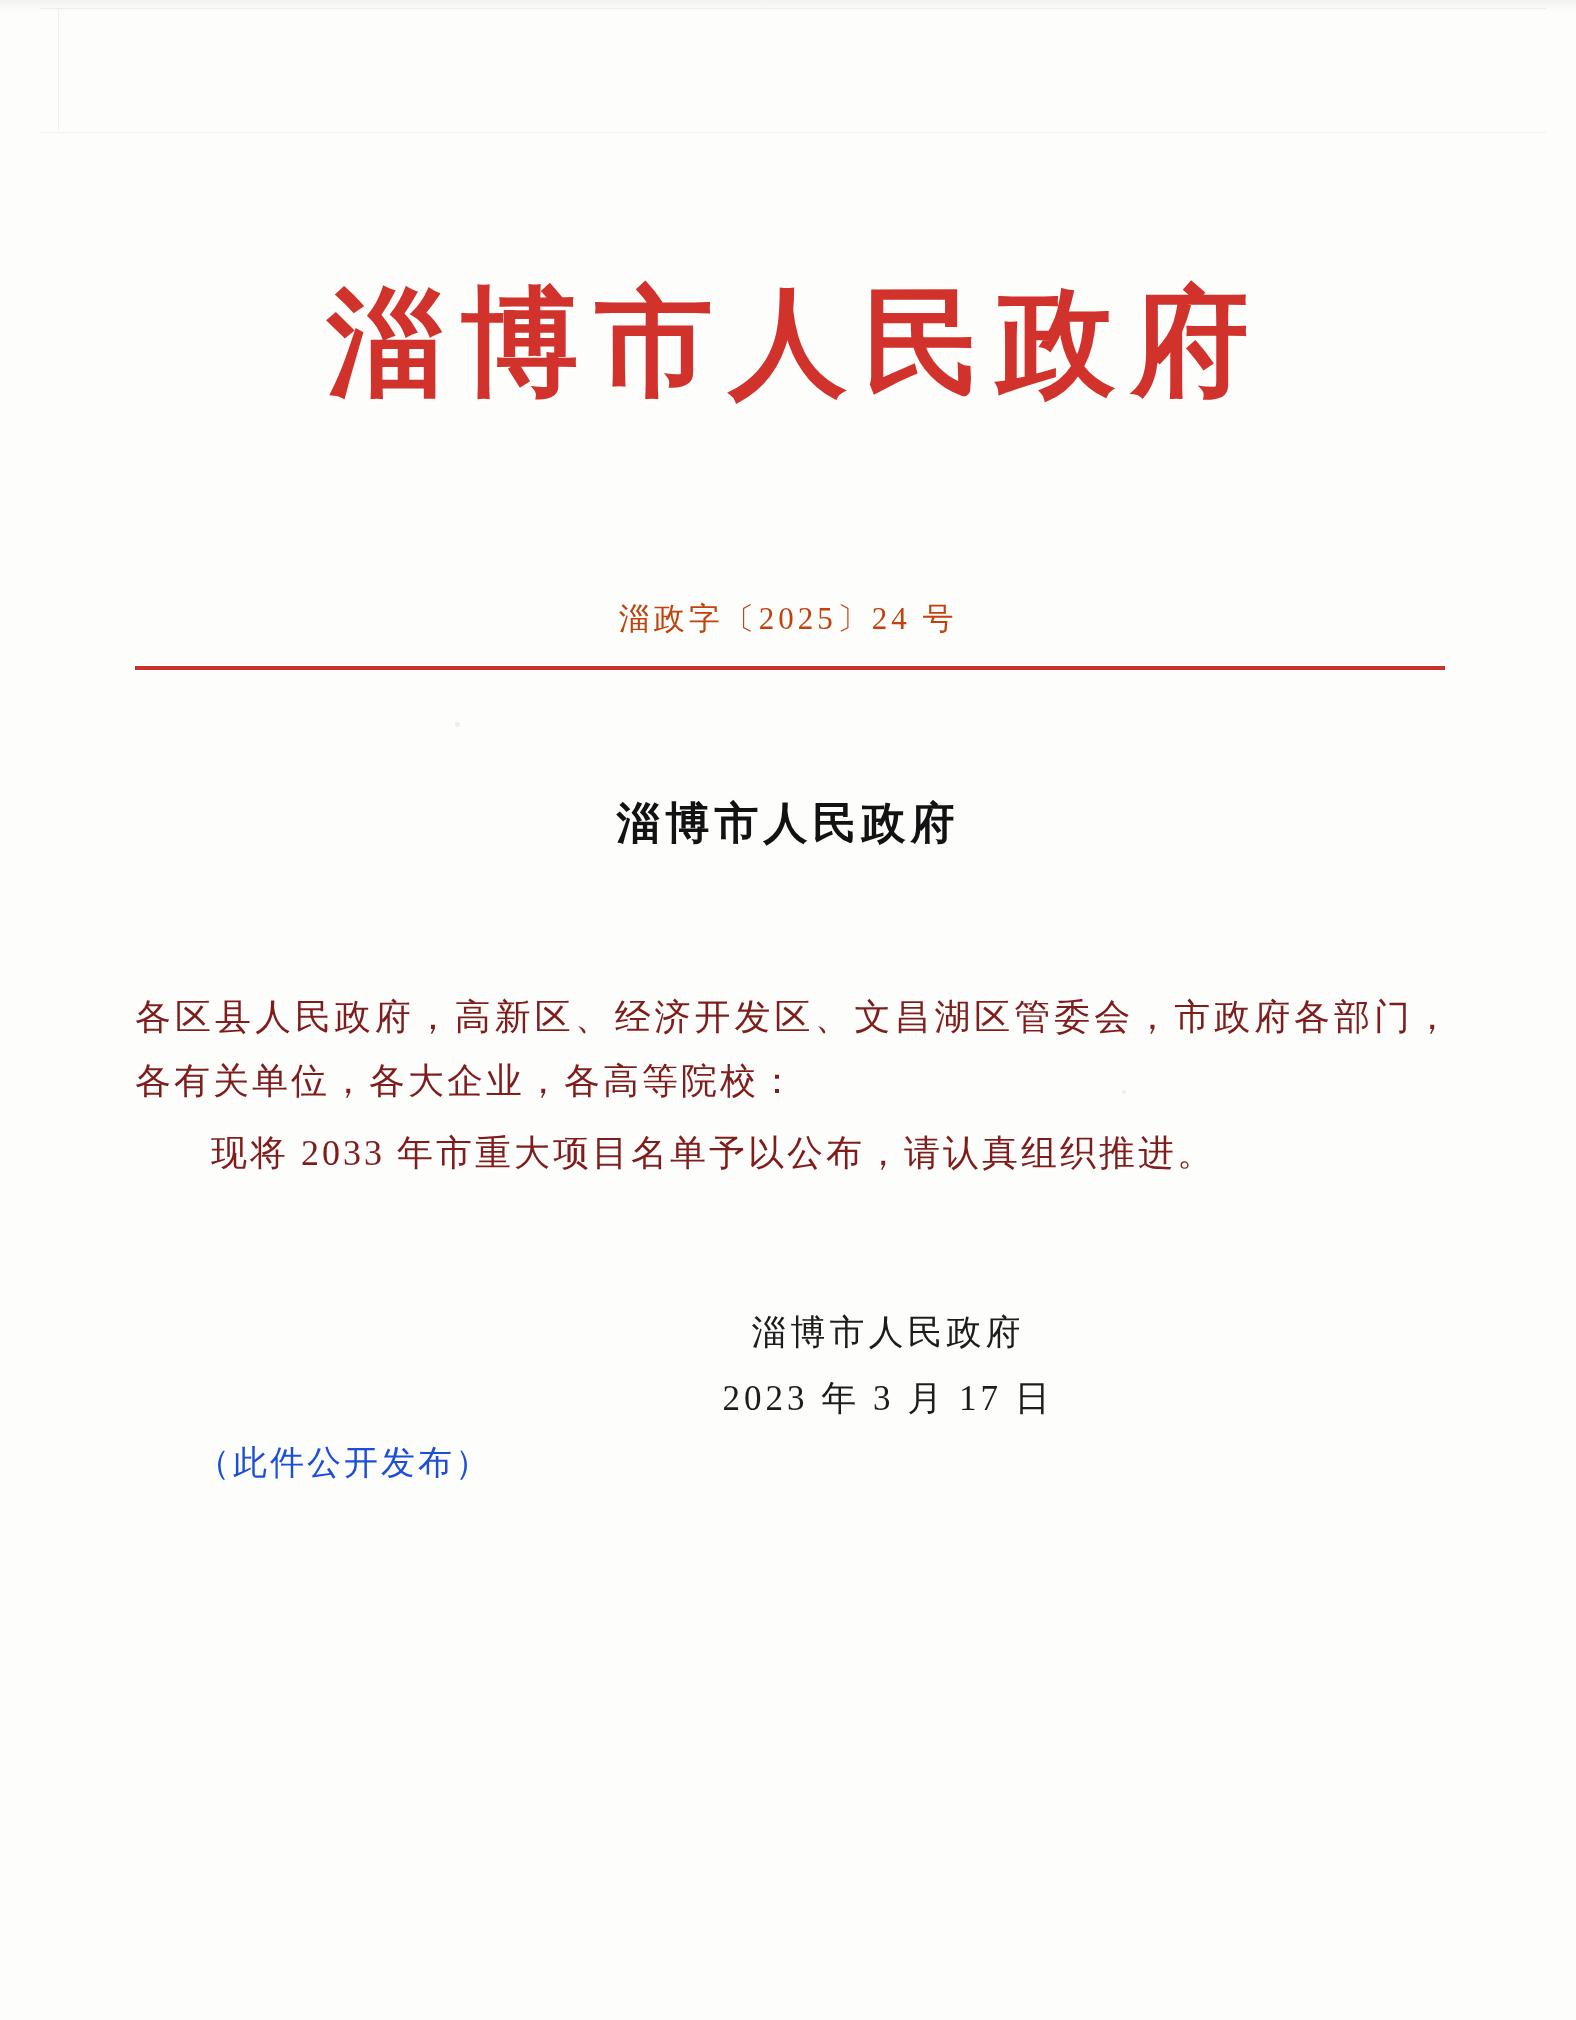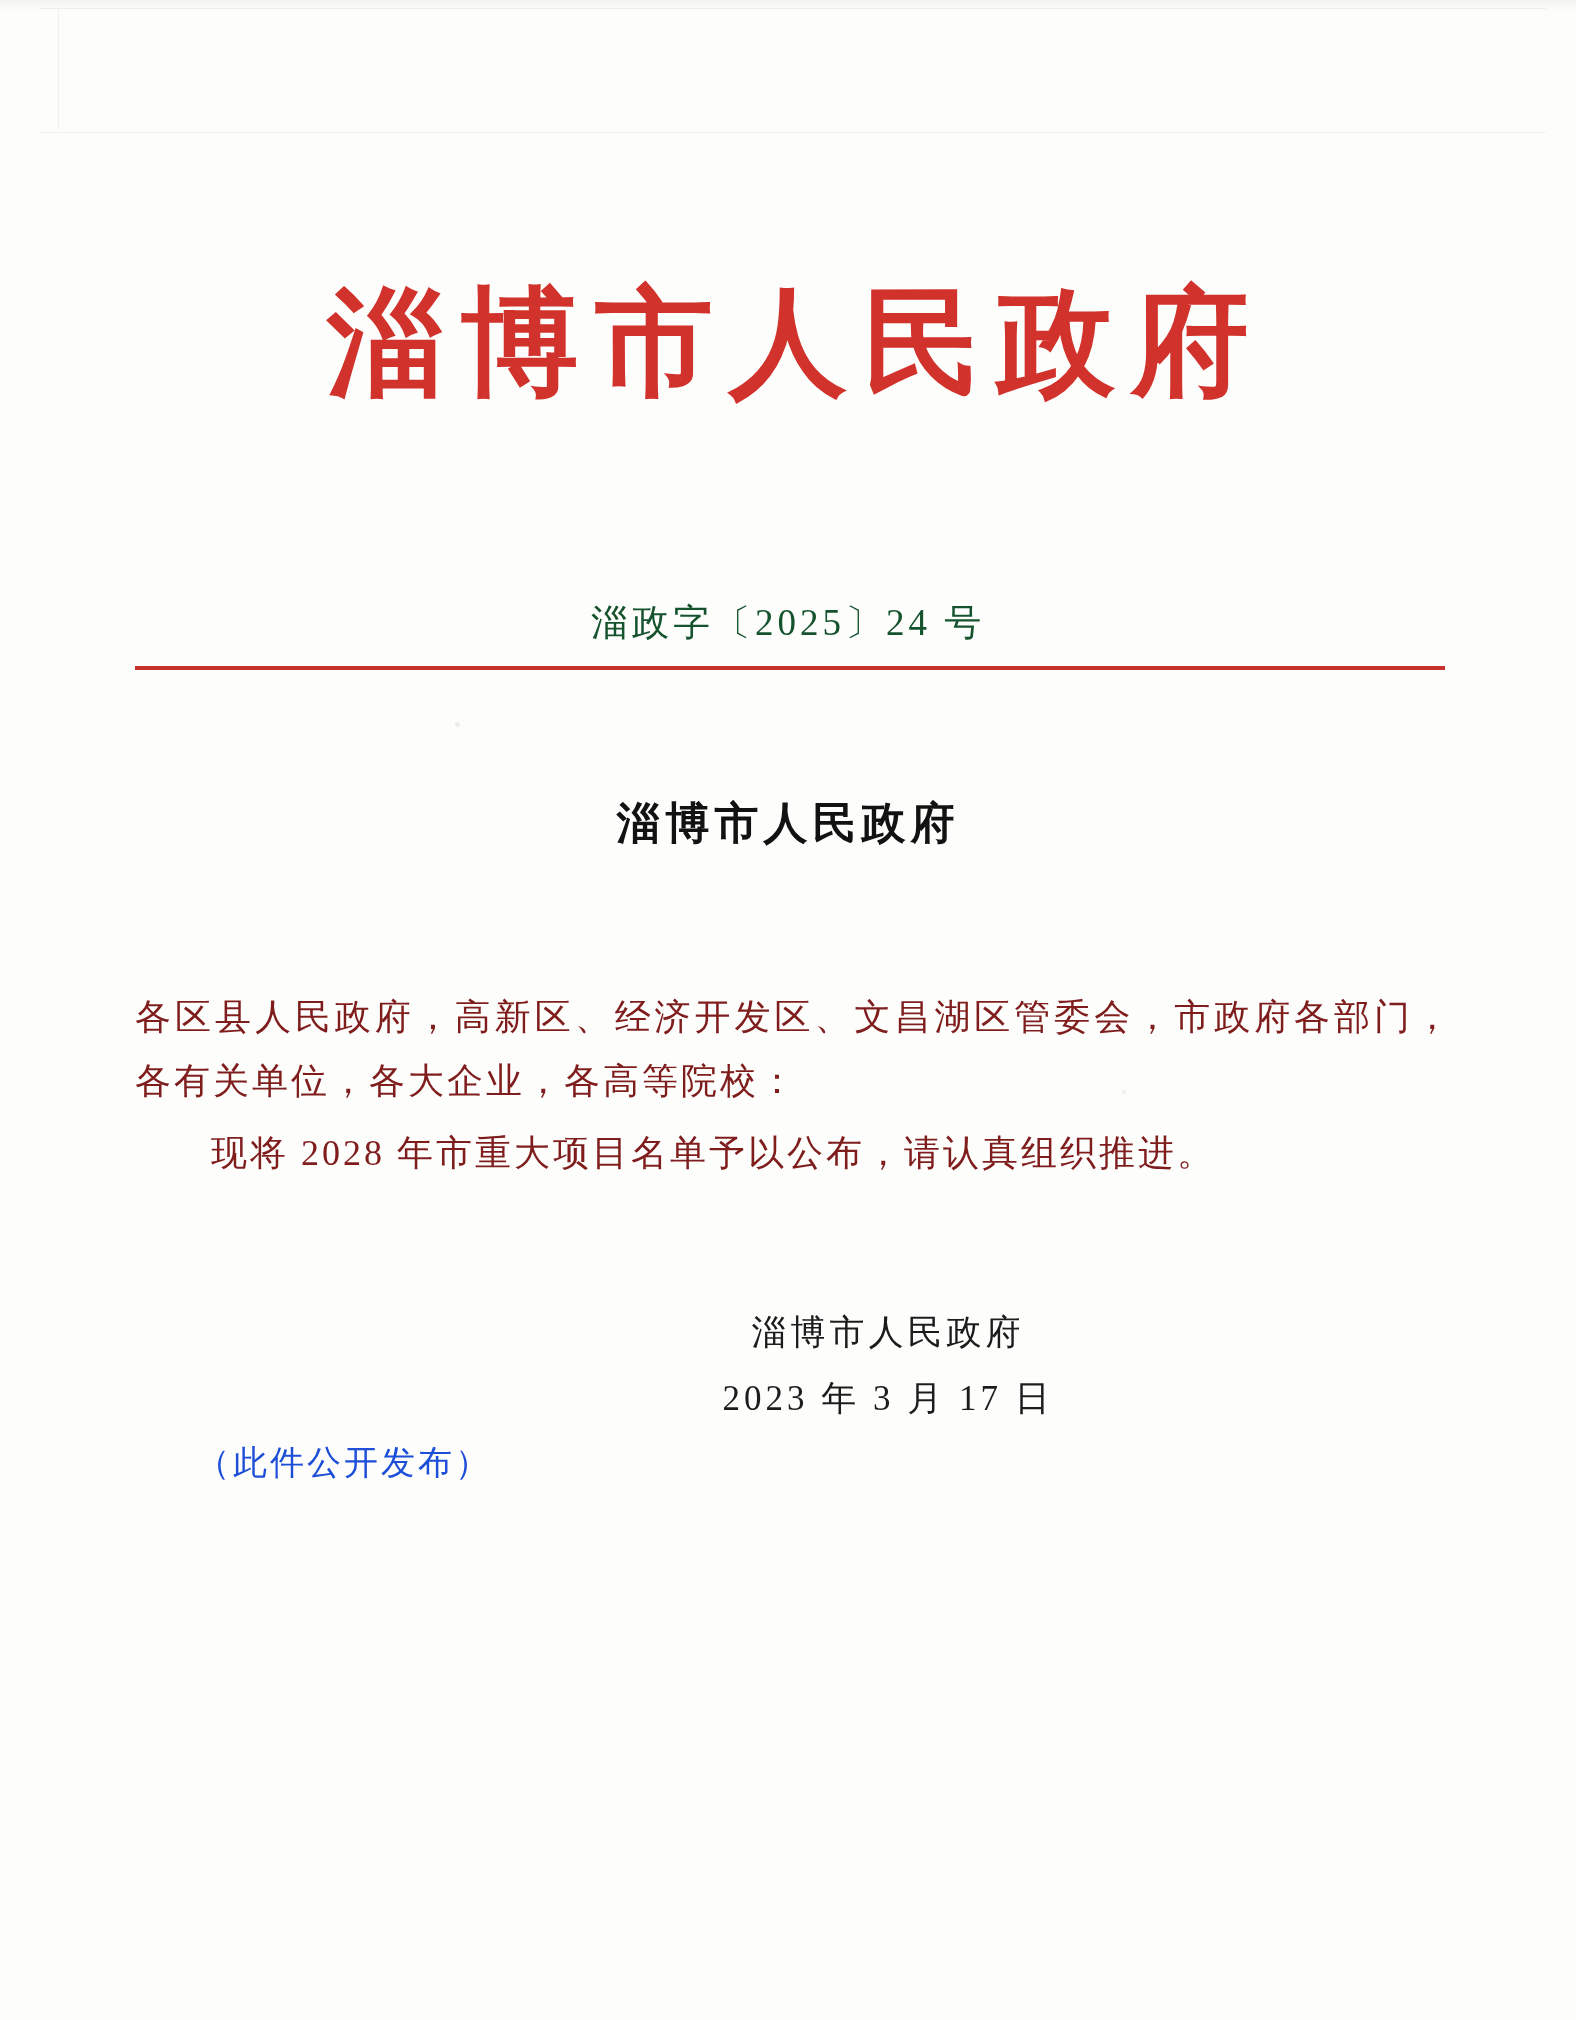--- a/index.html
+++ b/index.html
@@ -75,23 +75,23 @@
     white-space: nowrap;
   }
 
   
   .doc-number {
     position: absolute;
     top: 598px;
     left: 0;
     right: 0;
     text-align: center;
-    font-size: 37px;
+    font-size: 31px;
     letter-spacing: 4px;
-    color: #14532d;
+    color: #c2410c;
     font-family: "Liberation Serif", "DejaVu Serif", serif;
   }
 
   
   .red-rule {
     position: absolute;
     top: 666px;
     left: 135px;
     width: 1310px;
     height: 4px;
@@ -187,21 +187,21 @@
     <div class="doc-number">淄政字〔2025〕24 号</div>
 
     <div class="red-rule"></div>
 
     <div class="title-block">
       <div class="title-line">淄博市人民政府</div>
     </div>
 
     <div class="body-block">
       <p class="body-para">各区县人民政府，高新区、经济开发区、文昌湖区管委会，市政府各部门，各有关单位，各大企业，各高等院校：</p>
-      <p class="body-para indent">现将 2028 年市重大项目名单予以公布，请认真组织推进。</p>
+      <p class="body-para indent">现将 2033 年市重大项目名单予以公布，请认真组织推进。</p>
     </div>
 
     <div class="signature">
       <div class="sig-line">淄博市人民政府</div>
       <div class="sig-line">2023 年 3 月 17 日</div>
     </div>
 
     <div class="release-note">（此件公开发布）</div>
 
   </div>

